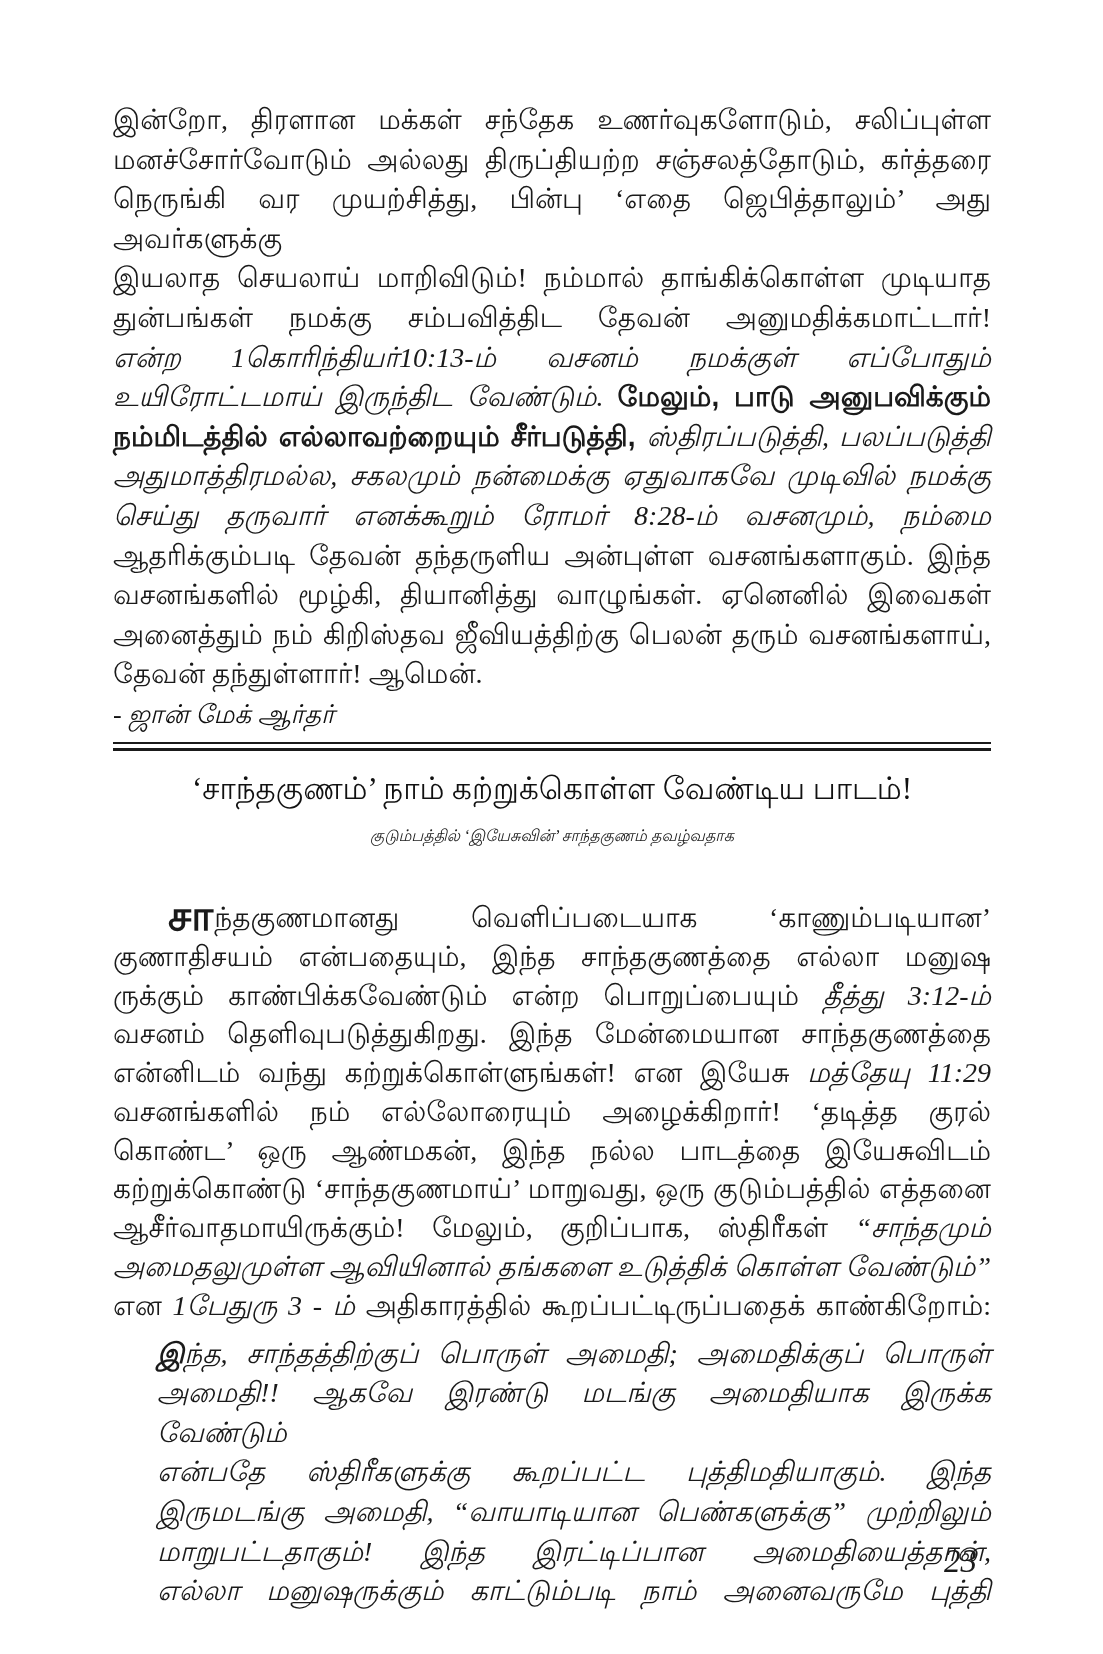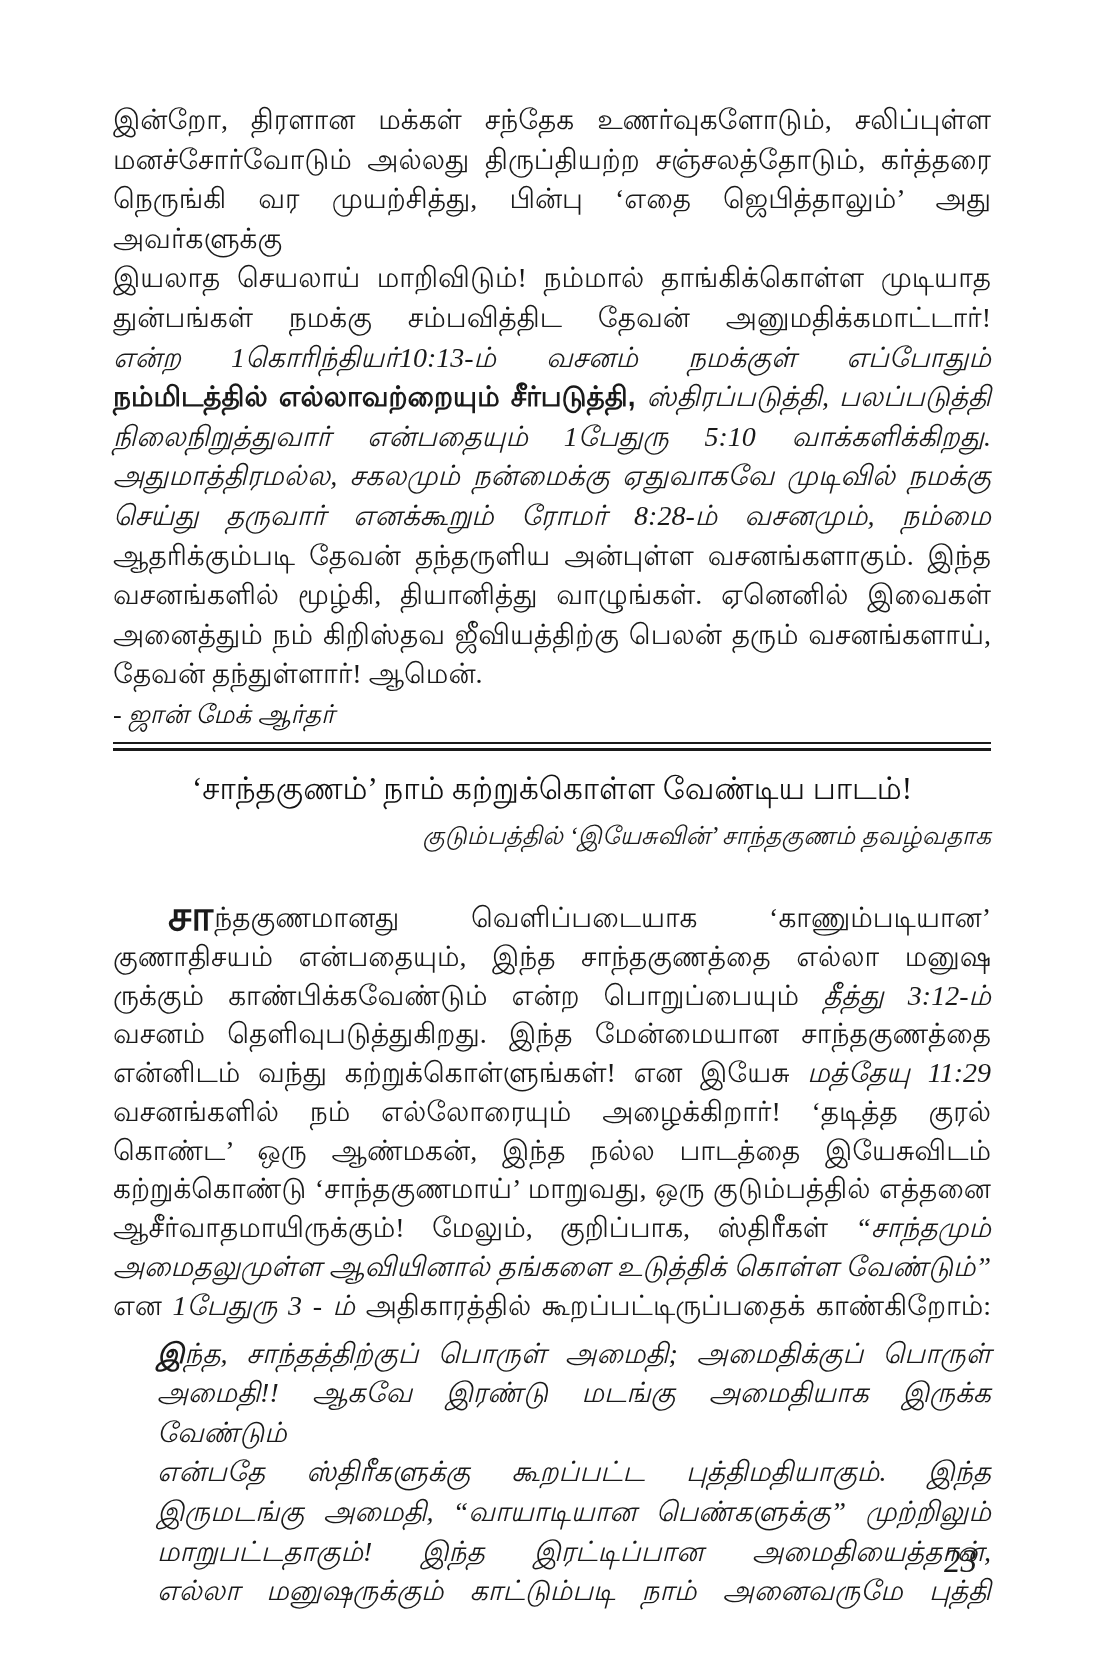--- a/index.html
+++ b/index.html
@@ -50,23 +50,23 @@
     margin-top:20px;
     text-align:center;
     font-weight:normal;
     font-size:31px;
     line-height:36px;
     font-family:"Liberation Serif","DejaVu Serif",serif;
     color:#111111;
   }
   .section-subtitle{
     margin-top:14px;
-    text-align:right;
+    text-align:center;
     font-style:italic;
-    font-size:25px;
+    font-size:16px;
     line-height:30px;
     color:#1a1a1a;
   }
   .para2{margin-top:16px;}
   .para2 .line{line-height:38.8px;}
   .quote{margin-top:8px;margin-left:44px;}
   .quote .line{font-style:italic;line-height:39.6px;}
   .page-number{
     position:absolute;
     left:944px;top:1543px;
@@ -81,22 +81,22 @@
 <div class="page">
   <div class="content">
 
     <div id="p1-lines">
         <div class="line"><span>இன்றோ, திரளான மக்கள் சந்தேக உணர்வுகளோடும், சலிப்புள்ள</span></div>
         <div class="line"><span>மனச்சோர்வோடும் அல்லது திருப்தியற்ற சஞ்சலத்தோடும், கர்த்தரை</span></div>
         <div class="line"><span>நெருங்கி வர முயற்சித்து, பின்பு ‘எதை ஜெபித்தாலும்’ அது அவர்களுக்கு</span></div>
         <div class="line"><span>இயலாத செயலாய் மாறிவிடும்! நம்மால் தாங்கிக்கொள்ள முடியாத</span></div>
         <div class="line"><span>துன்பங்கள் நமக்கு சம்பவித்திட தேவன் அனுமதிக்கமாட்டார்!</span></div>
         <div class="line"><span class="i">என்ற 1கொரிந்தியர்10:13-ம் வசனம் நமக்குள் எப்போதும்</span></div>
+        <div class="line"><span class="i">உயிரோட்டமாய் இருந்திட வேண்டும். </span><span class="b">மேலும், பாடு அனுபவிக்கும்</span></div>
         <div class="line"><span class="b">நம்மிடத்தில் எல்லாவற்றையும் சீர்படுத்தி, </span><span class="i">ஸ்திரப்படுத்தி, பலப்படுத்தி</span></div>
-        <div class="line"><span class="i">நிலைநிறுத்துவார் என்பதையும் 1பேதுரு 5:10 வாக்களிக்கிறது.</span></div>
         <div class="line"><span class="i">அதுமாத்திரமல்ல, சகலமும் நன்மைக்கு ஏதுவாகவே முடிவில் நமக்கு</span></div>
         <div class="line"><span class="i">செய்து தருவார் எனக்கூறும் ரோமர் 8:28-ம் வசனமும், நம்மை</span></div>
         <div class="line"><span>ஆதரிக்கும்படி தேவன் தந்தருளிய அன்புள்ள வசனங்களாகும். இந்த</span></div>
         <div class="line"><span>வசனங்களில் மூழ்கி, தியானித்து வாழுங்கள். ஏனெனில் இவைகள்</span></div>
         <div class="line"><span>அனைத்தும் நம் கிறிஸ்தவ ஜீவியத்திற்கு பெலன் தரும் வசனங்களாய்,</span></div>
         <div class="line last"><span>தேவன் தந்துள்ளார்! ஆமென்.</span></div>
       </div>
 
     <div class="signature">- ஜான் மேக் ஆர்தர்</div>
 

